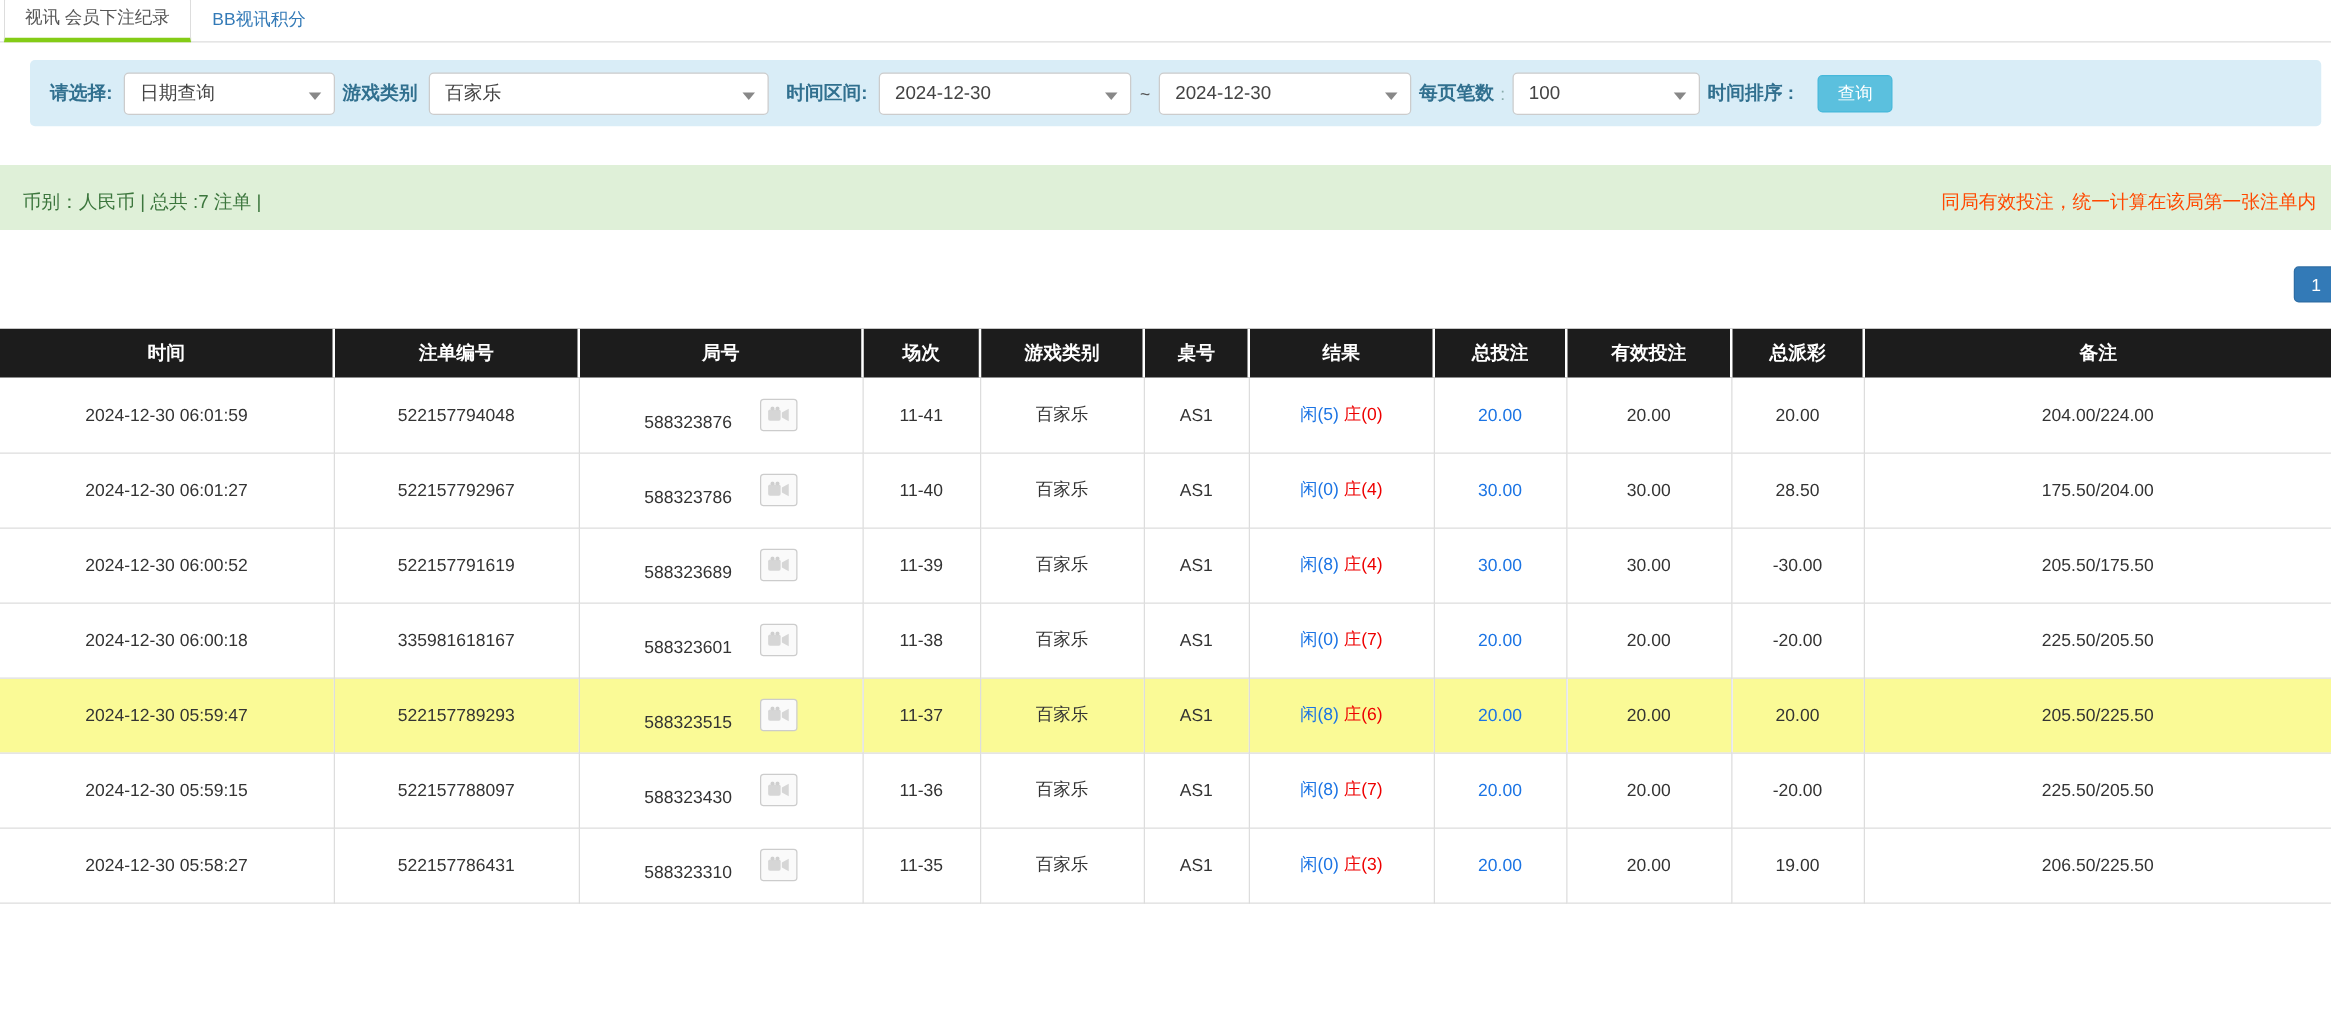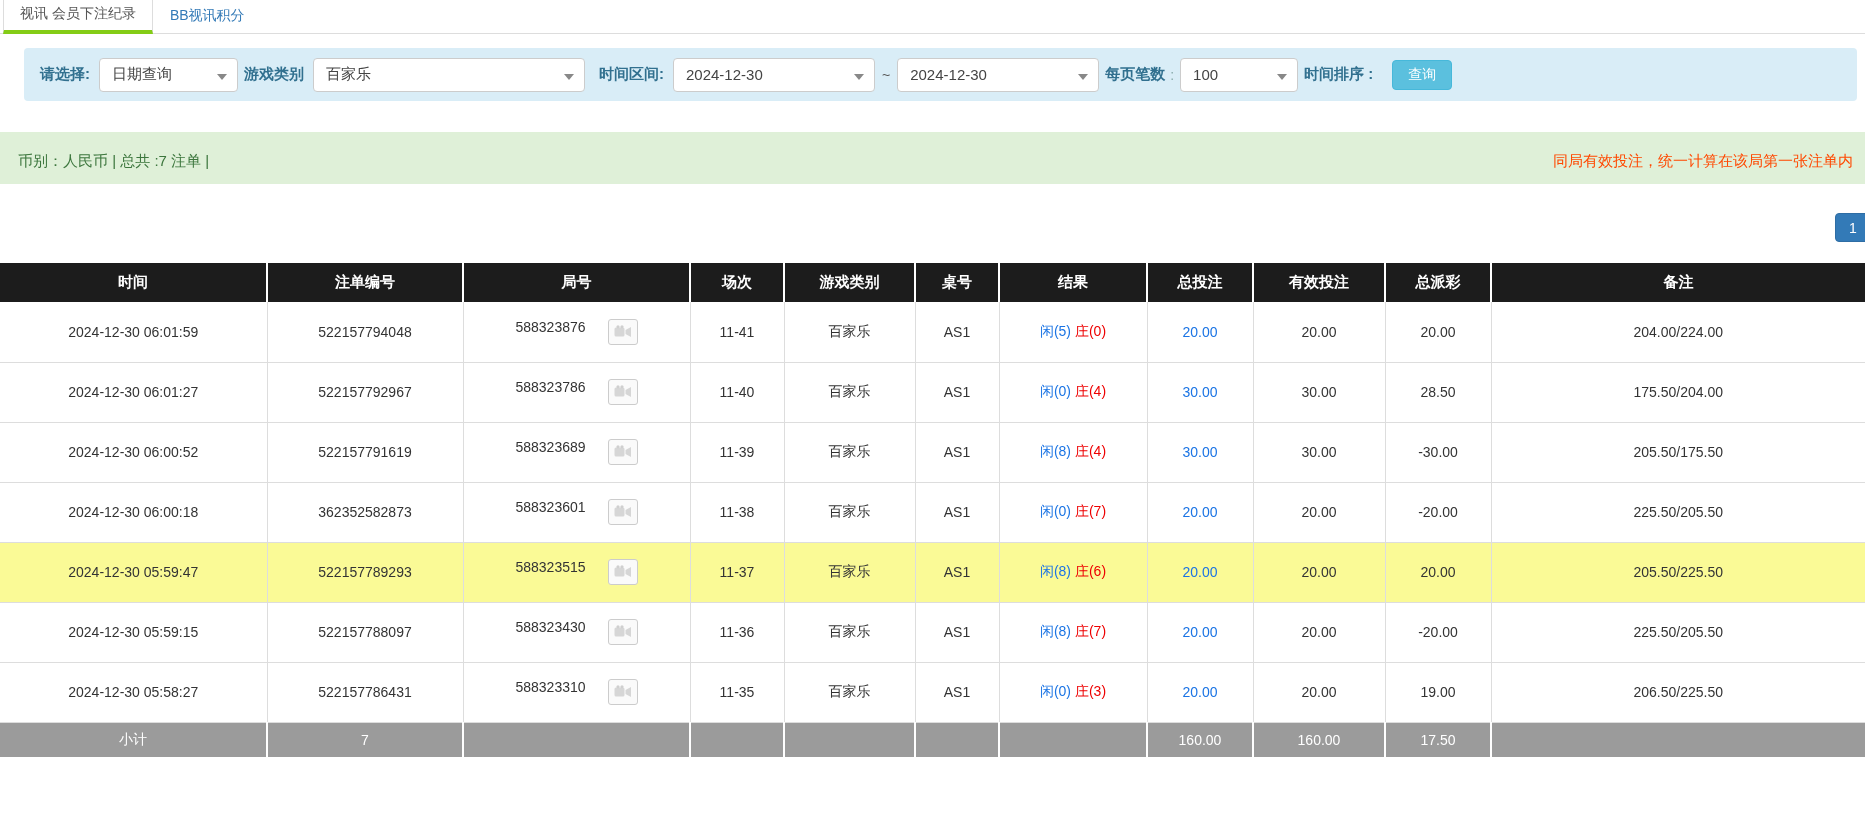--- a/index.html
+++ b/index.html
@@ -68,21 +68,21 @@
   .bet-table td{
     height:60px;text-align:center;border-bottom:1px solid var(--border);
     border-right:1px solid var(--border);font-size:14px;color:#333;background:#fff;
     overflow:hidden;
   }
   .bet-table td:last-child{border-right:none;margin-left:44px;}
   tr.highlight td{background:var(--yellow);}
   .blue{color:var(--link-blue);}
   .red{color:var(--red);}
   .bet-link{color:var(--link-blue);cursor:pointer;}
-  .round-wrap{display:flex;align-items:flex-start;justify-content:center;gap:22px;}
+  .round-wrap{display:flex;align-items:flex-end;justify-content:center;gap:22px;}
   .video-btn{
     width:30px;height:26px;background:#fafafa;border:1px solid #ccc;border-radius:3px;
     display:inline-flex;align-items:center;justify-content:center;cursor:pointer;
   }
   tr.summary td{
     background:var(--gray-row);color:#fff;height:36px;border-right:2px solid #fff;
     border-bottom:2px solid #fff;font-size:14px;
   }
   tr.summary td:last-child{border-right:none;}
   tr.summary.last td{border-bottom:1px solid #bbb;}
@@ -90,21 +90,21 @@
 </head>
 <body>
 
 <div class="tabs-row">
   <div class="tab active">视讯 会员下注纪录</div>
   <div class="tab inactive">BB视讯积分</div>
 </div>
 
 <div class="filter-bar">
   <span class="f-label" style="margin-left:0;">请选择:</span>
-  <div class="select" style="width:139px;">
+  <div class="select" style="width:169px;">
     <span>日期查询</span>
     <span class="arrow"></span>
   </div>
 
   <span class="f-label">游戏类别</span>
   <div class="select" style="width:272px;">
     <span>百家乐</span>
     <span class="arrow"></span>
   </div>
 
@@ -114,21 +114,21 @@
     <span class="arrow"></span>
   </div>
   <span class="tilde">~</span>
   <div class="select" style="width:202px;">
     <span>2024-12-30</span>
     <span class="arrow"></span>
   </div>
 
   <span class="f-label">每页笔数</span>
   <span class="f-colon">:</span>
-  <div class="select" style="width:118px;">
+  <div class="select" style="width:150px;">
     <span>100</span>
     <span class="arrow"></span>
   </div>
 
   <span class="f-label">时间排序 :</span>
 
   <button class="search-btn">查询</button>
 </div>
 
 <div class="summary-bar">
@@ -240,21 +240,21 @@
         <td>百家乐</td>
         <td>AS1</td>
         <td><span class="blue">闲(8)</span> <span class="red">庄(4)</span></td>
         <td><span class="bet-link">30.00</span></td>
         <td>30.00</td>
         <td class="red">-30.00</td>
         <td>205.50/175.50</td>
       </tr>
       <tr>
         <td>2024-12-30 06:00:18</td>
-        <td>362352582873</td>
+        <td>335981618167</td>
         <td>
           <div class="round-wrap">
             <span>588323601</span>
             <span class="video-btn">
               <svg width="18" height="14" viewBox="0 0 18 14">
                 <rect x="0.5" y="2.5" width="10" height="9" rx="1.5" fill="#d6d6d6"></rect>
                 <polygon points="11.5,5 17,2 17,12 11.5,9" fill="#d6d6d6"></polygon>
                 <circle cx="4" cy="1.8" r="1.6" fill="#cfcfcf"></circle>
                 <circle cx="8" cy="1.8" r="1.6" fill="#cfcfcf"></circle>
               </svg>
@@ -338,27 +338,14 @@
         </td>
         <td>11-35</td>
         <td>百家乐</td>
         <td>AS1</td>
         <td><span class="blue">闲(0)</span> <span class="red">庄(3)</span></td>
         <td><span class="bet-link">20.00</span></td>
         <td>20.00</td>
         <td>19.00</td>
         <td>206.50/225.50</td>
       </tr>
-      <tr class="summary">
-        <td>小计</td>
-        <td>7</td>
-        <td></td>
-        <td></td>
-        <td></td>
-        <td></td>
-        <td></td>
-        <td>160.00</td>
-        <td>160.00</td>
-        <td>17.50</td>
-        <td></td>
-      </tr>
     </tbody>
 </table>
 
 </body></html>

